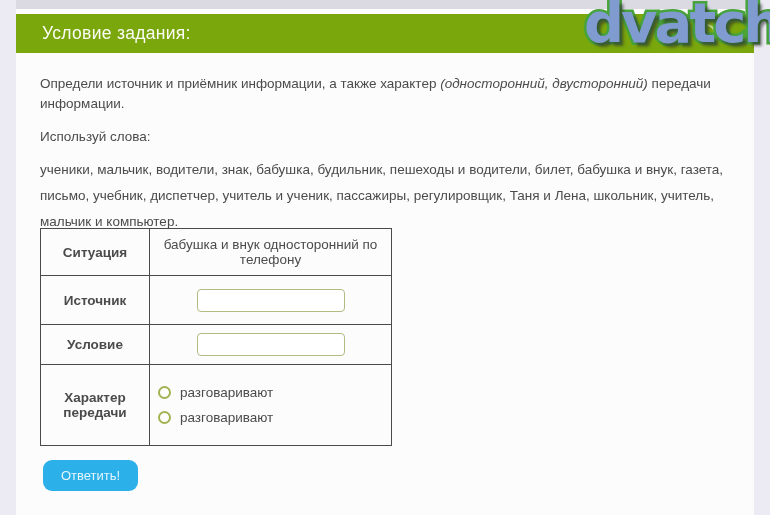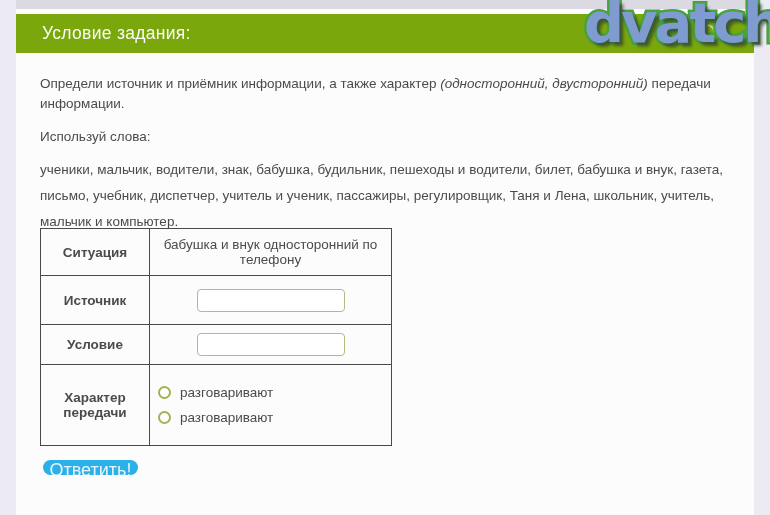--- a/index.html
+++ b/index.html
@@ -83,23 +83,23 @@
     height:25px; cursor:pointer;
   }
   .radio-circle {
     width:13px; height:13px; flex:0 0 13px;
     border:2px solid #A3B24F; border-radius:50%;
     background:#FFFFFF;
   }
   .radio-label { font-size:13.5px; color:#4B4B4B; }
   .answer-btn {
     position:absolute; left:27px; top:460px;
-    width:95px; height:15px;
+    width:95px; height:31px;
     background:#2BB0E9; border:none; border-radius:9px;
-    color:rgba(255,255,255,0.88); font-size:18px;
+    color:rgba(255,255,255,0.88); font-size:13px;
     font-family:"Liberation Sans", sans-serif;
     cursor:pointer;
   }
 </style>
 </head>
 <body>
 
 <div class="card">
   <div class="top-strip"></div>
 

